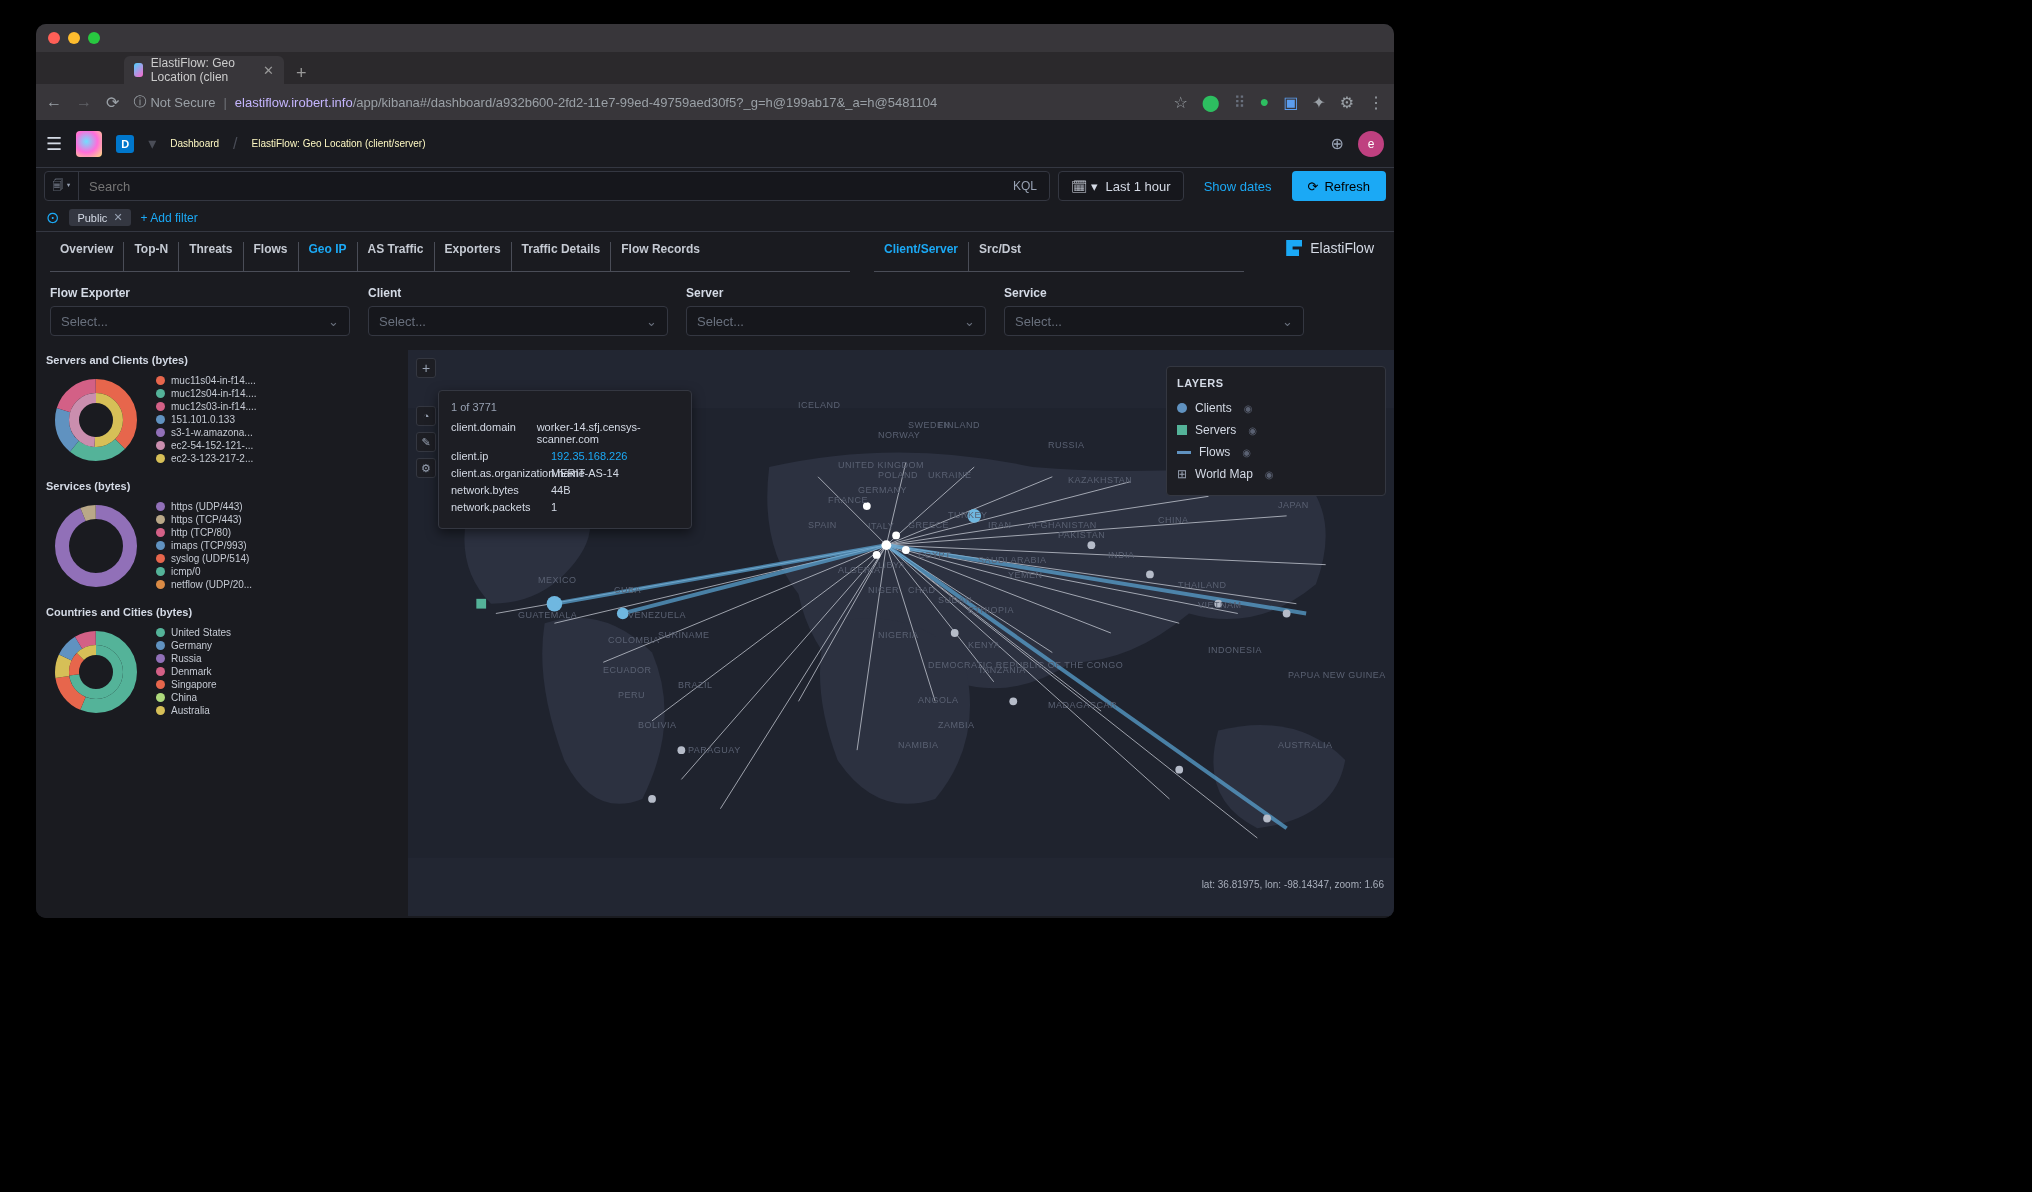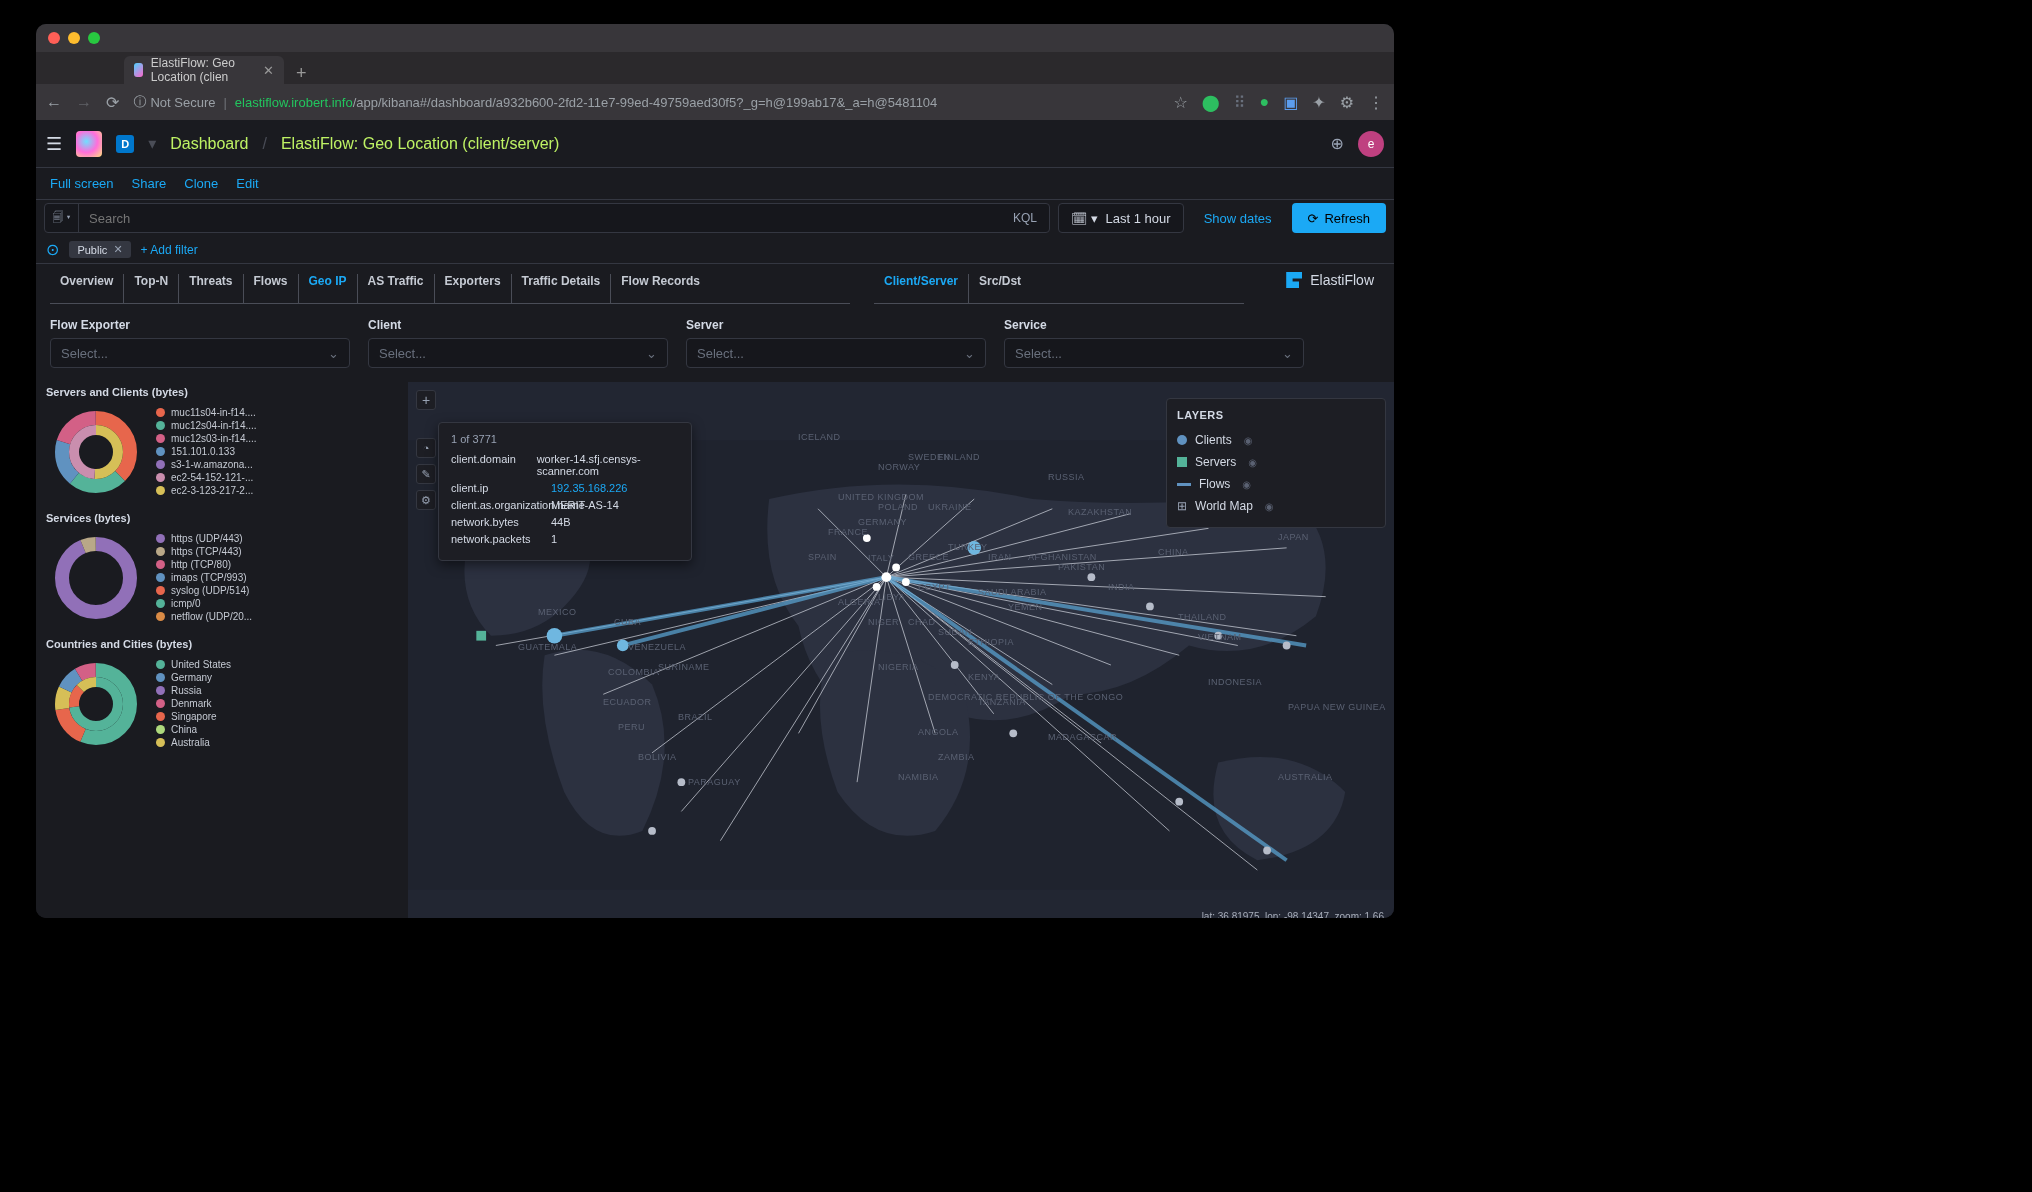--- a/index.html
+++ b/index.html
@@ -12,28 +12,28 @@
 .tabstrip { height:32px; background:#2b292c; display:flex; align-items:flex-end; padding-left:88px;}
 .tab { height:28px; background:#38363a; color:#ccc; font-size:12px; display:flex; align-items:center; padding:0 10px; border-radius:6px 6px 0 0; gap:8px; width:160px;}
 .tab .fav{width:14px;height:14px;border-radius:3px;background:linear-gradient(135deg,#4dd2ff,#ff66cc);}
 .tab .x{color:#999;font-size:13px;}
 .newtab{color:#999;font-size:18px;padding:0 12px;}
 .addrbar { height:36px; background:#38363a; display:flex; align-items:center; padding:0 10px; gap:14px;}
 .addrbar .navicon{color:#9aa0a6;font-size:16px;}
 .urlbox { flex:1; display:flex; align-items:center; gap:8px; color:#9aa0a6; font-size:13px;}
 .urlbox .badge{display:flex;align-items:center;gap:4px;}
 .urlbox .url{color:#9aa0a6;}
-.urlbox .url .host{color:#22c55e;}
+.urlbox .url .host{color:#c4b5fd;}
 .righticons{display:flex;gap:14px;align-items:center;}
 .app { position:relative; height:calc(100% - 96px); background:#1a1b20;}
 .appheader{height:48px;display:flex;align-items:center;padding:0 10px;gap:14px;border-bottom:1px solid #343741;}
 .hamburger{color:#d4dae5;font-size:18px;}
 .logo{width:26px;height:26px;border-radius:4px;background:radial-gradient(circle at 40% 40%,#70dfff,#ff6edb,#ffe07a);}
 .spacebtn{width:18px;height:18px;background:#07c;border-radius:3px;color:#fff;font-size:11px;display:flex;align-items:center;justify-content:center;font-weight:bold;}
-.crumb{color:#bef264;font-size:16px;}
+.crumb{color:#fef9c3;font-size:10px;}
 .appheader .right{margin-left:auto;display:flex;gap:14px;align-items:center;}
 .round{width:26px;height:26px;border-radius:50%;background:#bf4080;color:#fff;font-size:12px;display:flex;align-items:center;justify-content:center;}
 .actionbar{height:32px;display:flex;align-items:center;gap:18px;padding:0 14px;border-bottom:1px solid #343741;}
 .actionbar a{color:#1ba9f5;font-size:13px;text-decoration:none;}
 .searchrow{height:36px;display:flex;align-items:center;gap:8px;padding:4px 8px;}
 .querybar{flex:1;display:flex;align-items:center;background:#16171c;border:1px solid #343741;border-radius:4px;height:30px;}
 .querybar .picker{width:34px;height:100%;border-right:1px solid #343741;display:flex;align-items:center;justify-content:center;color:#98a2b3;font-size:11px;}
 .querybar input{flex:1;background:transparent;border:none;color:#737373;font-size:13px;padding:0 10px;outline:none;}
 .querybar .kql{padding:0 12px;color:#98a2b3;font-size:12px;}
 .datepicker{display:flex;align-items:center;background:#16171c;border:1px solid #343741;border-radius:4px;height:30px;padding:0 12px;color:#d4dae5;font-size:13px;gap:8px;}
@@ -134,26 +134,20 @@
       <span style="color:#4a4d57">▾</span>
       <span class="crumb"><span>Dashboard</span></span>
       <span style="color:#4a4d57">/</span>
       <span class="crumb title">ElastiFlow: Geo Location (client/server)</span>
       <div class="right">
         <span style="color:#98a2b3">⊕</span>
         <span class="round">e</span>
       </div>
     </div>
 
-    <div class="actionbar">
-      <a>Full screen</a>
-      <a>Share</a>
-      <a>Clone</a>
-      <a>Edit</a>
-    </div>
 
     <div class="searchrow">
       <div class="querybar">
         <div class="picker">🗐 ▾</div>
         <input placeholder="Search" style="">
         <span class="kql">KQL</span>
       </div>
       <div class="datepicker">
         <span>🗓 ▾</span>
         <span>Last 1 hour</span>

